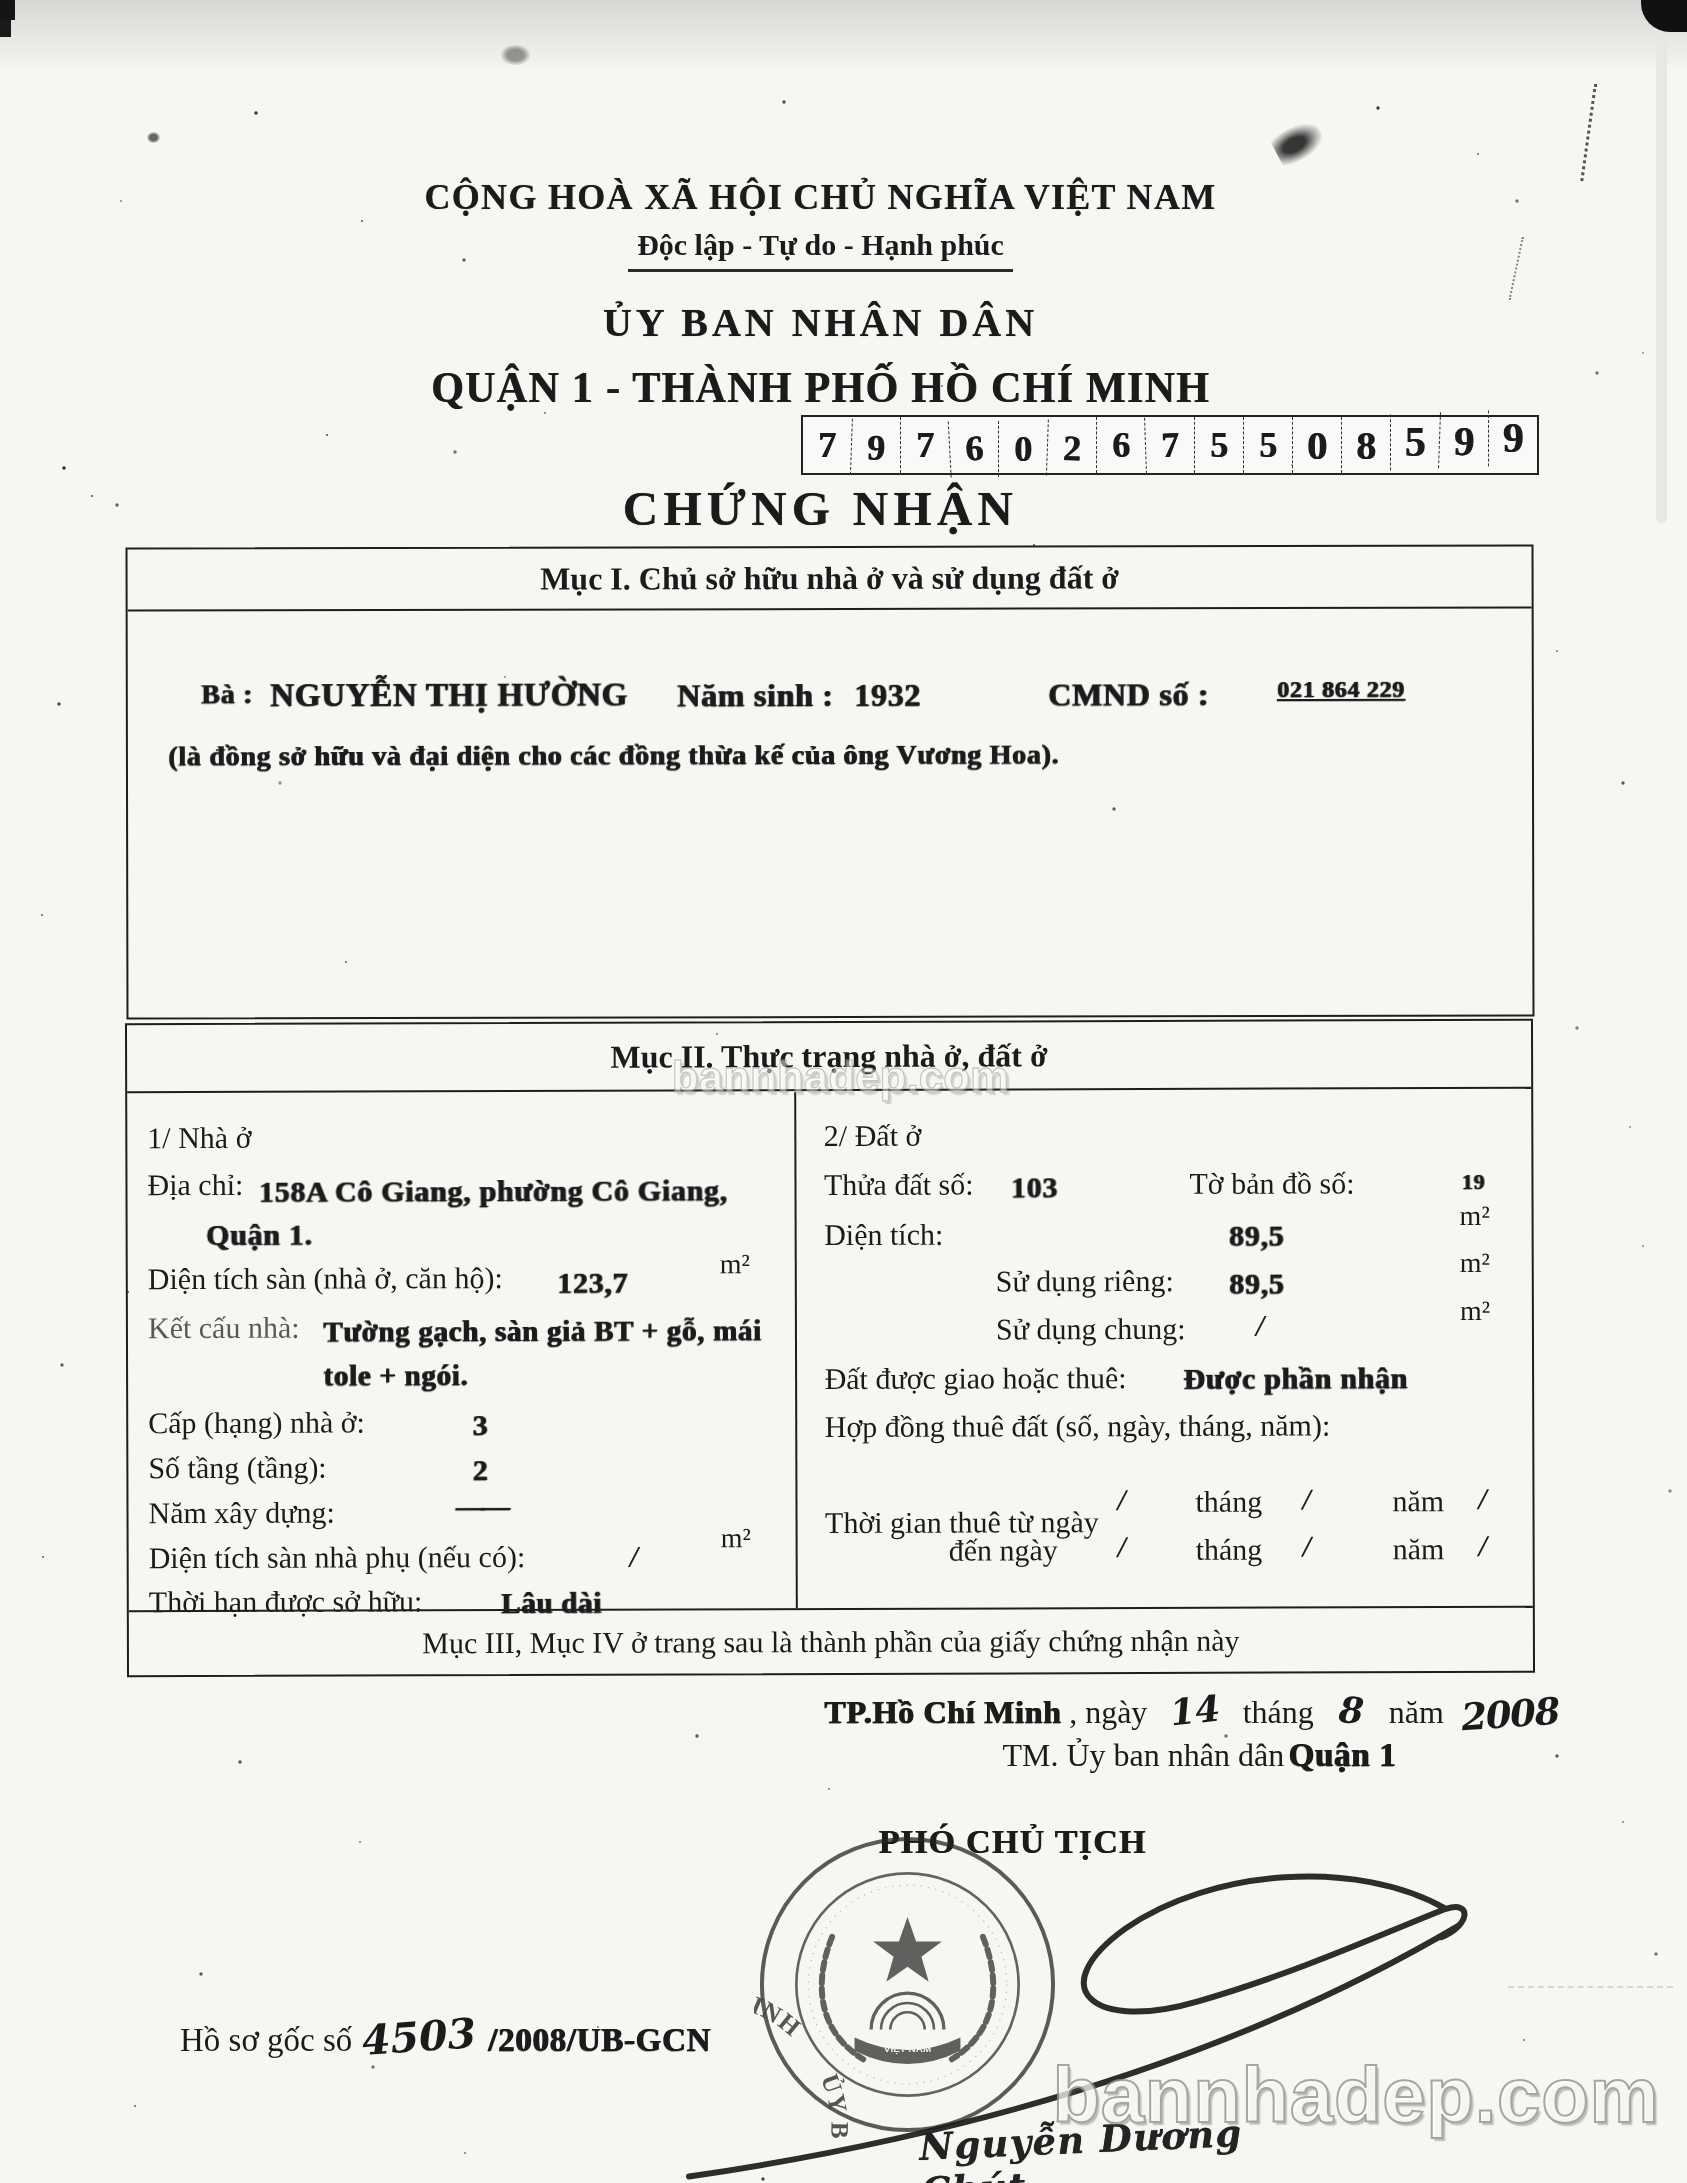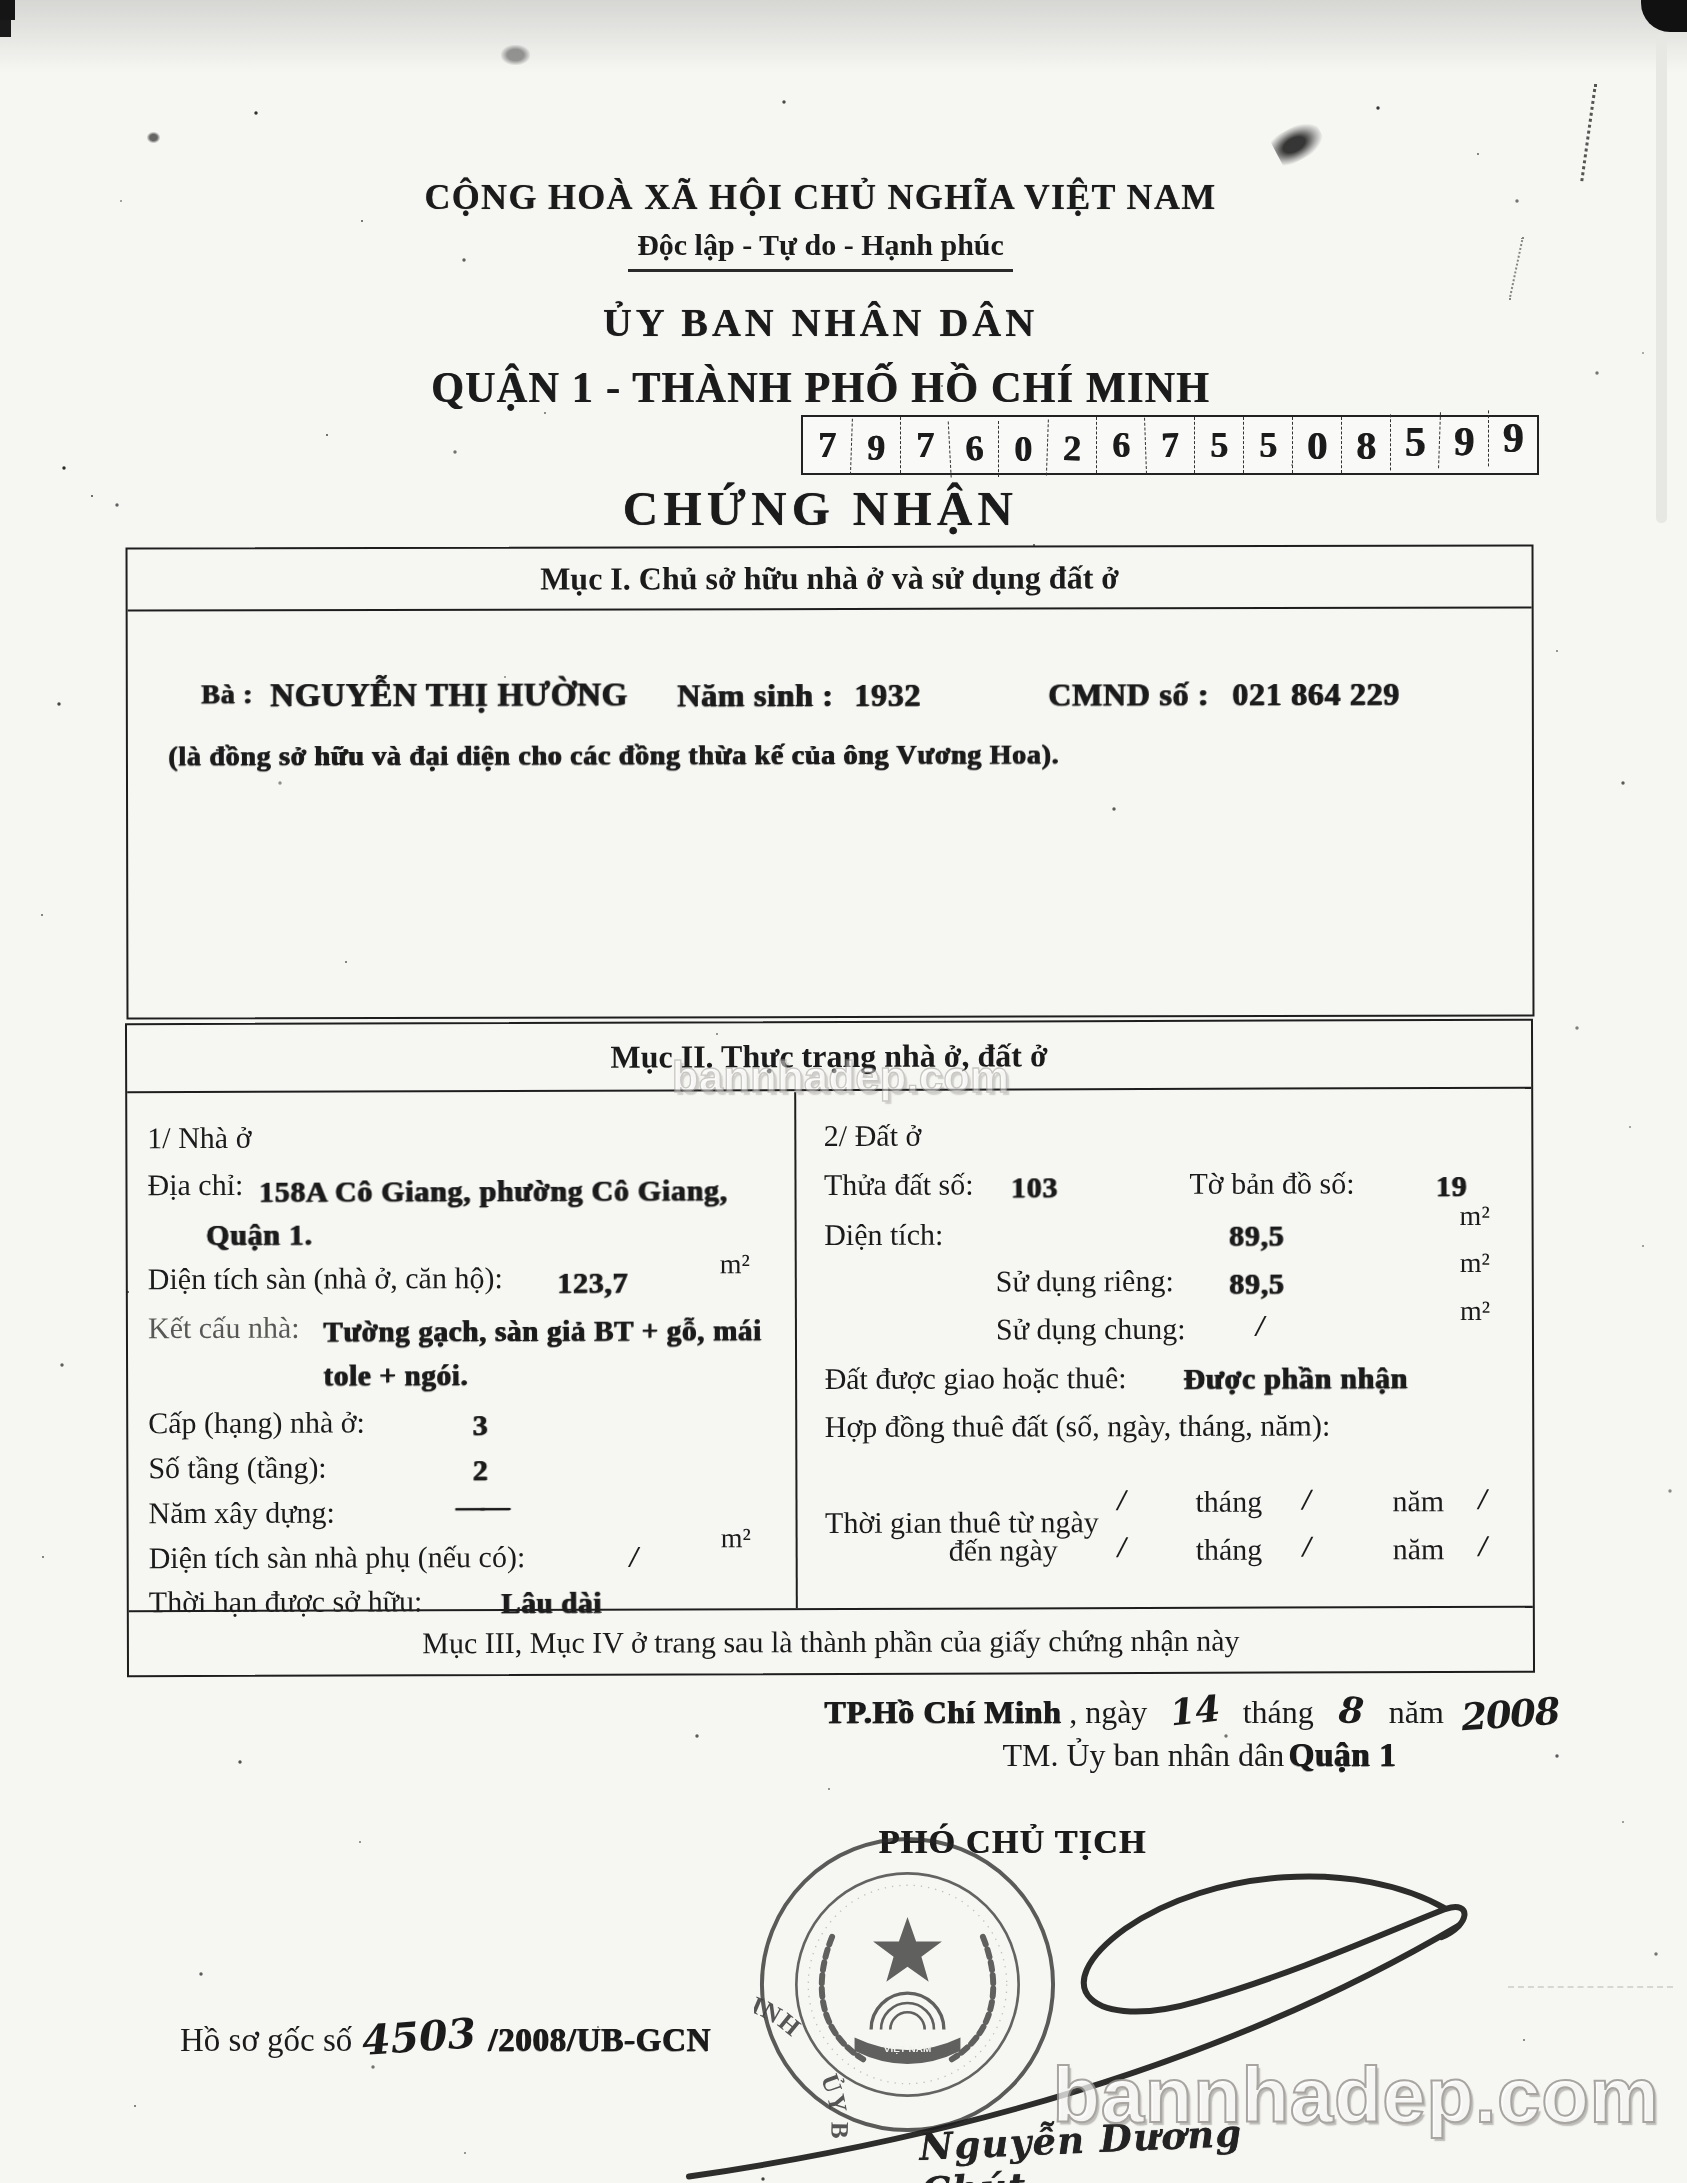--- a/index.html
+++ b/index.html
@@ -163,21 +163,21 @@
   <div class="abs center doc-title">CHỨNG NHẬN</div>
 
   <div class="abs box box1">
     <div class="head">Mục I. Chủ sở hữu nhà ở và sử dụng đất ở</div>
     <div style="position:absolute; left:0; top:60px; right:0; bottom:0;">
       <span class="abs lbl typed" style="left:73px; top:69px; font-size:28px;">Bà :</span>
       <span class="abs typed" style="left:142px; top:68px; font-size:33px;">NGUYỄN THỊ HƯỜNG</span>
       <span class="abs typed" style="left:549px; top:69px; font-size:32px;">Năm sinh :</span>
       <span class="abs typed" style="left:726px; top:69px; font-size:32px;">1932</span>
       <span class="abs typed" style="left:920px; top:69px; font-size:32px;">CMND số :</span>
-      <span class="abs typed" style="left:1104px; top:69px; font-size:32px;">021 864 229</span>
+      <span class="abs typed" style="left:1149px; top:69px; font-size:24px;text-decoration:underline;">021 864 229</span>
       <span class="abs typed" style="left:40px; top:131px; font-size:28px;">(là đồng sở hữu và đại diện cho các đồng thừa kế của ông Vương Hoa).</span>
     </div>
   </div>
 
   <div class="abs box box2">
     <div class="head">Mục II. Thực trạng nhà ở, đất ở</div>
 
     <div class="cols">
 
       <div class="col-left">
@@ -202,21 +202,21 @@
         <span class="abs unit" style="left:592px; top:430px;">m²</span>
         <span class="abs lbl" style="left:20px; top:491px;">Thời hạn được sở hữu:</span>
         <span class="abs typed" style="left:372px; top:494px; font-size:29px;">Lâu dài</span>
       </div>
 
       <div class="col-right">
         <span class="abs lbl" style="left:26.5px; top:26.5px;text-align:right;">2/ Đất ở</span>
         <span class="abs lbl" style="left:26.5px; top:76px;">Thửa đất số:</span>
         <span class="abs typed" style="left:213px; top:79px; font-size:30px;">103</span>
         <span class="abs lbl" style="left:392px; top:76px;">Tờ bản đồ số:</span>
-        <span class="abs typed" style="left:638px; top:79px; font-size:30px;">19</span>
+        <span class="abs typed" style="left:664px; top:79px; font-size:22px;">19</span>
         <span class="abs lbl" style="left:26.5px; top:126px;">Diện tích:</span>
         <span class="abs typed" style="left:431px; top:128px; font-size:30px;">89,5</span>
         <span class="abs unit" style="left:662px; top:110px;">m²</span>
         <span class="abs lbl" style="left:198px; top:173px;">Sử dụng riêng:</span>
         <span class="abs typed" style="left:431px; top:176px; font-size:30px;">89,5</span>
         <span class="abs unit" style="left:662px; top:157px;">m²</span>
         <span class="abs lbl" style="left:198px; top:221px;">Sử dụng chung:</span>
         <span class="abs slash" style="left:458px; top:218px;">/</span>
         <span class="abs unit" style="left:662px; top:205px;">m²</span>
         <span class="abs lbl" style="left:26.5px; top:270px;">Đất được giao hoặc thuê:</span>

